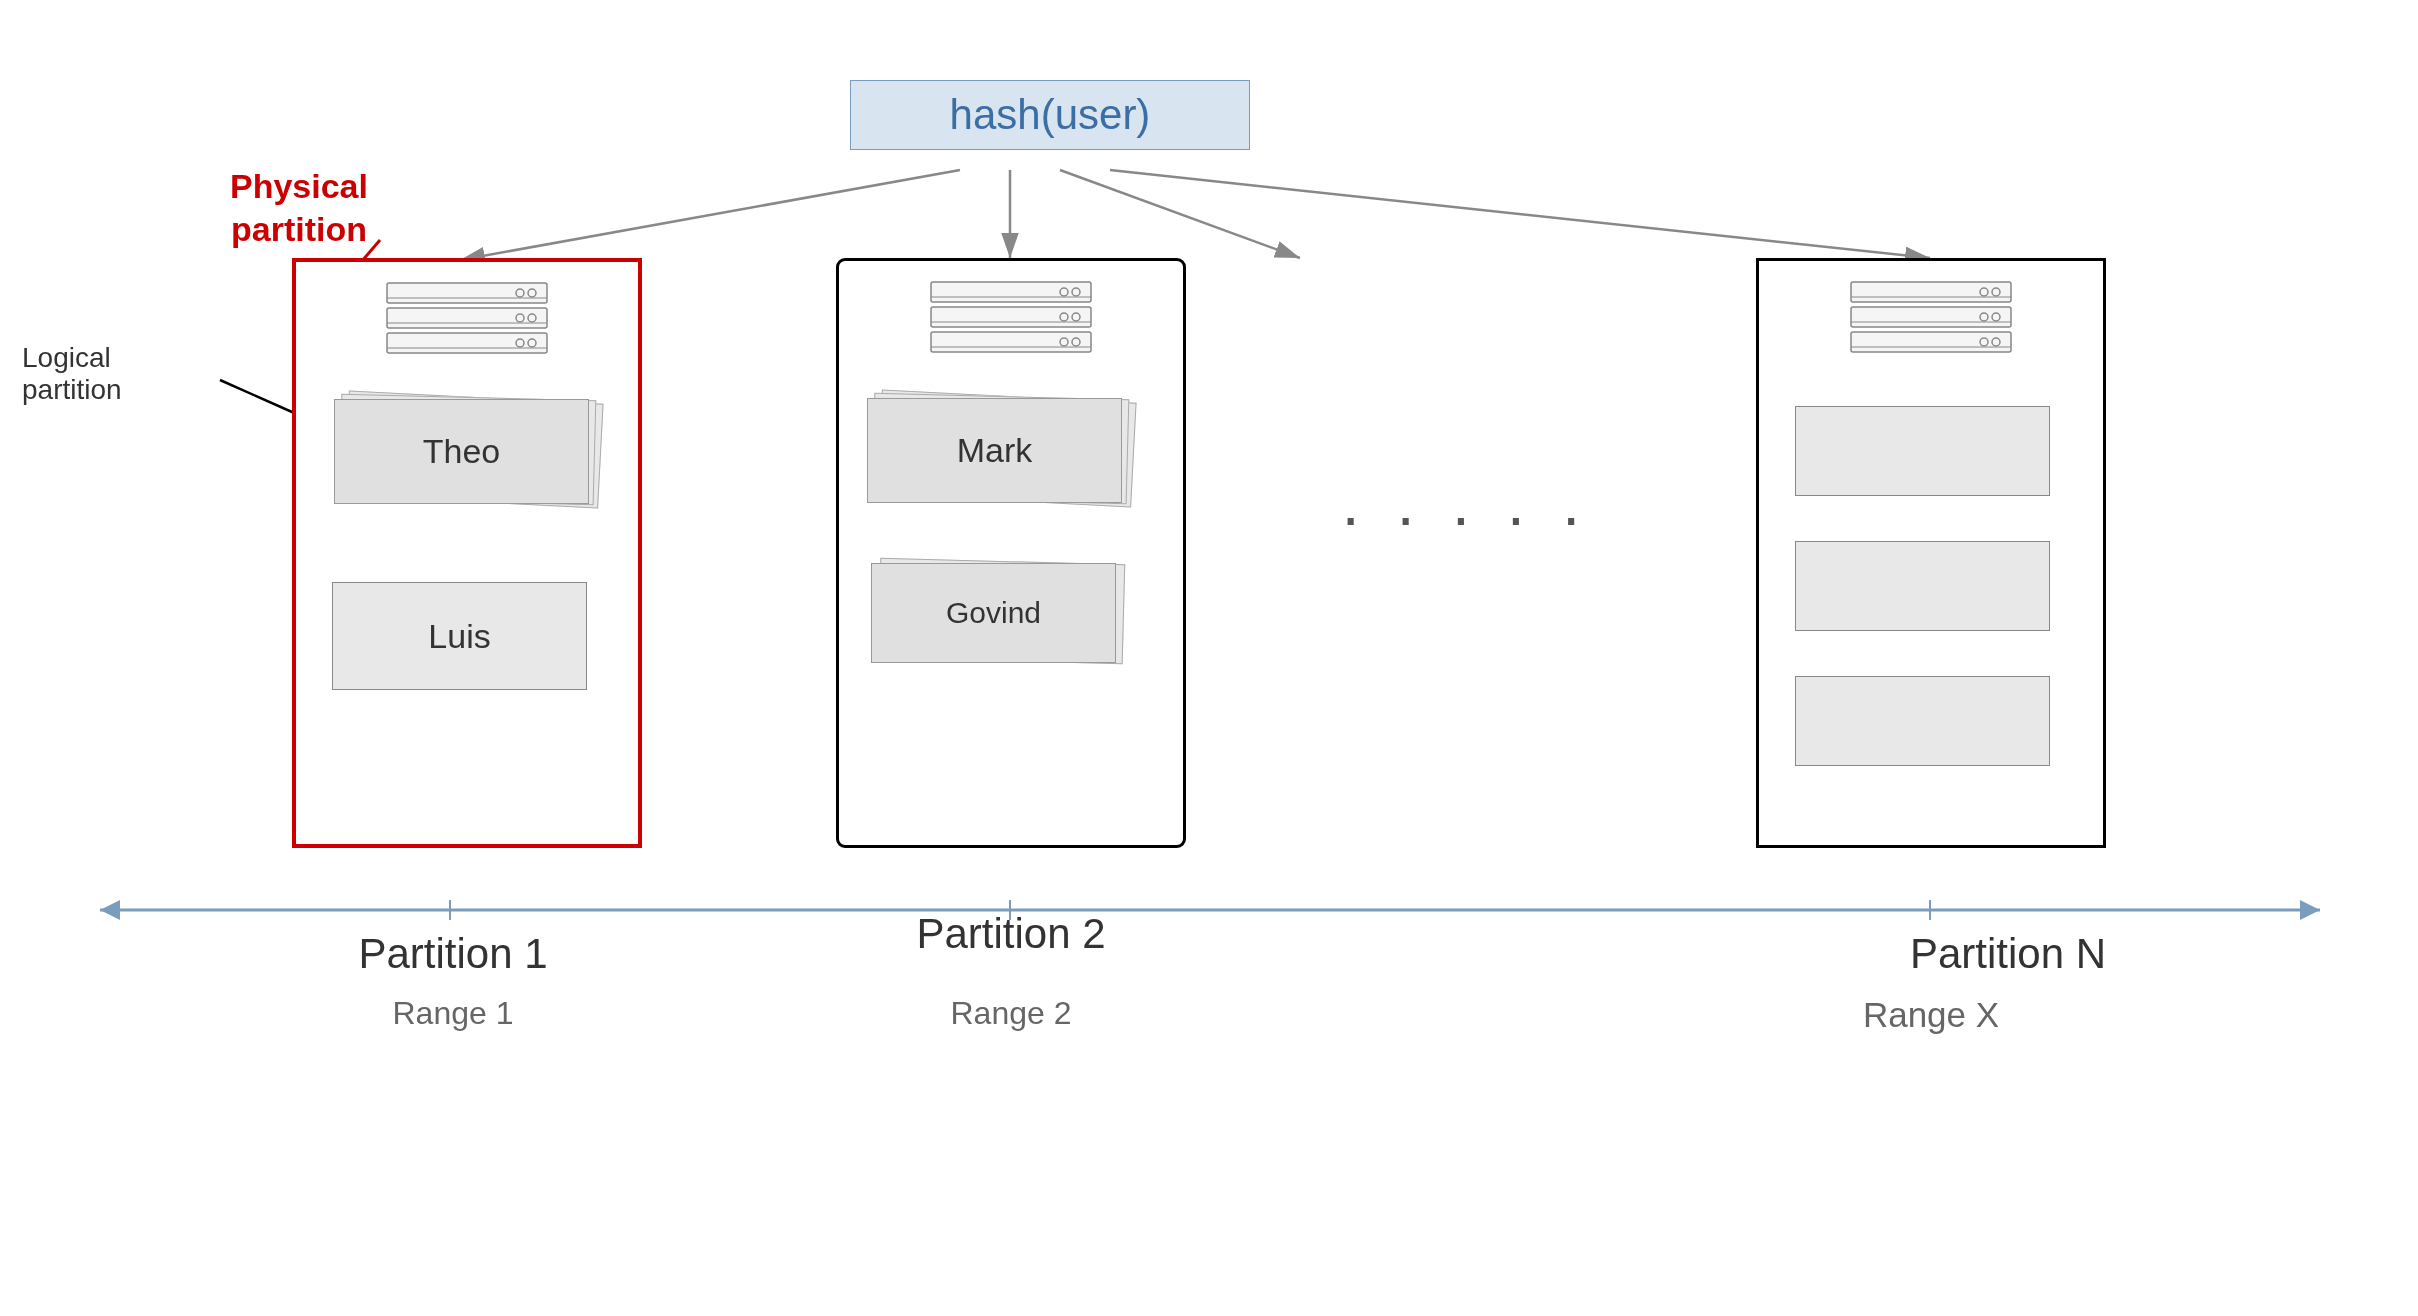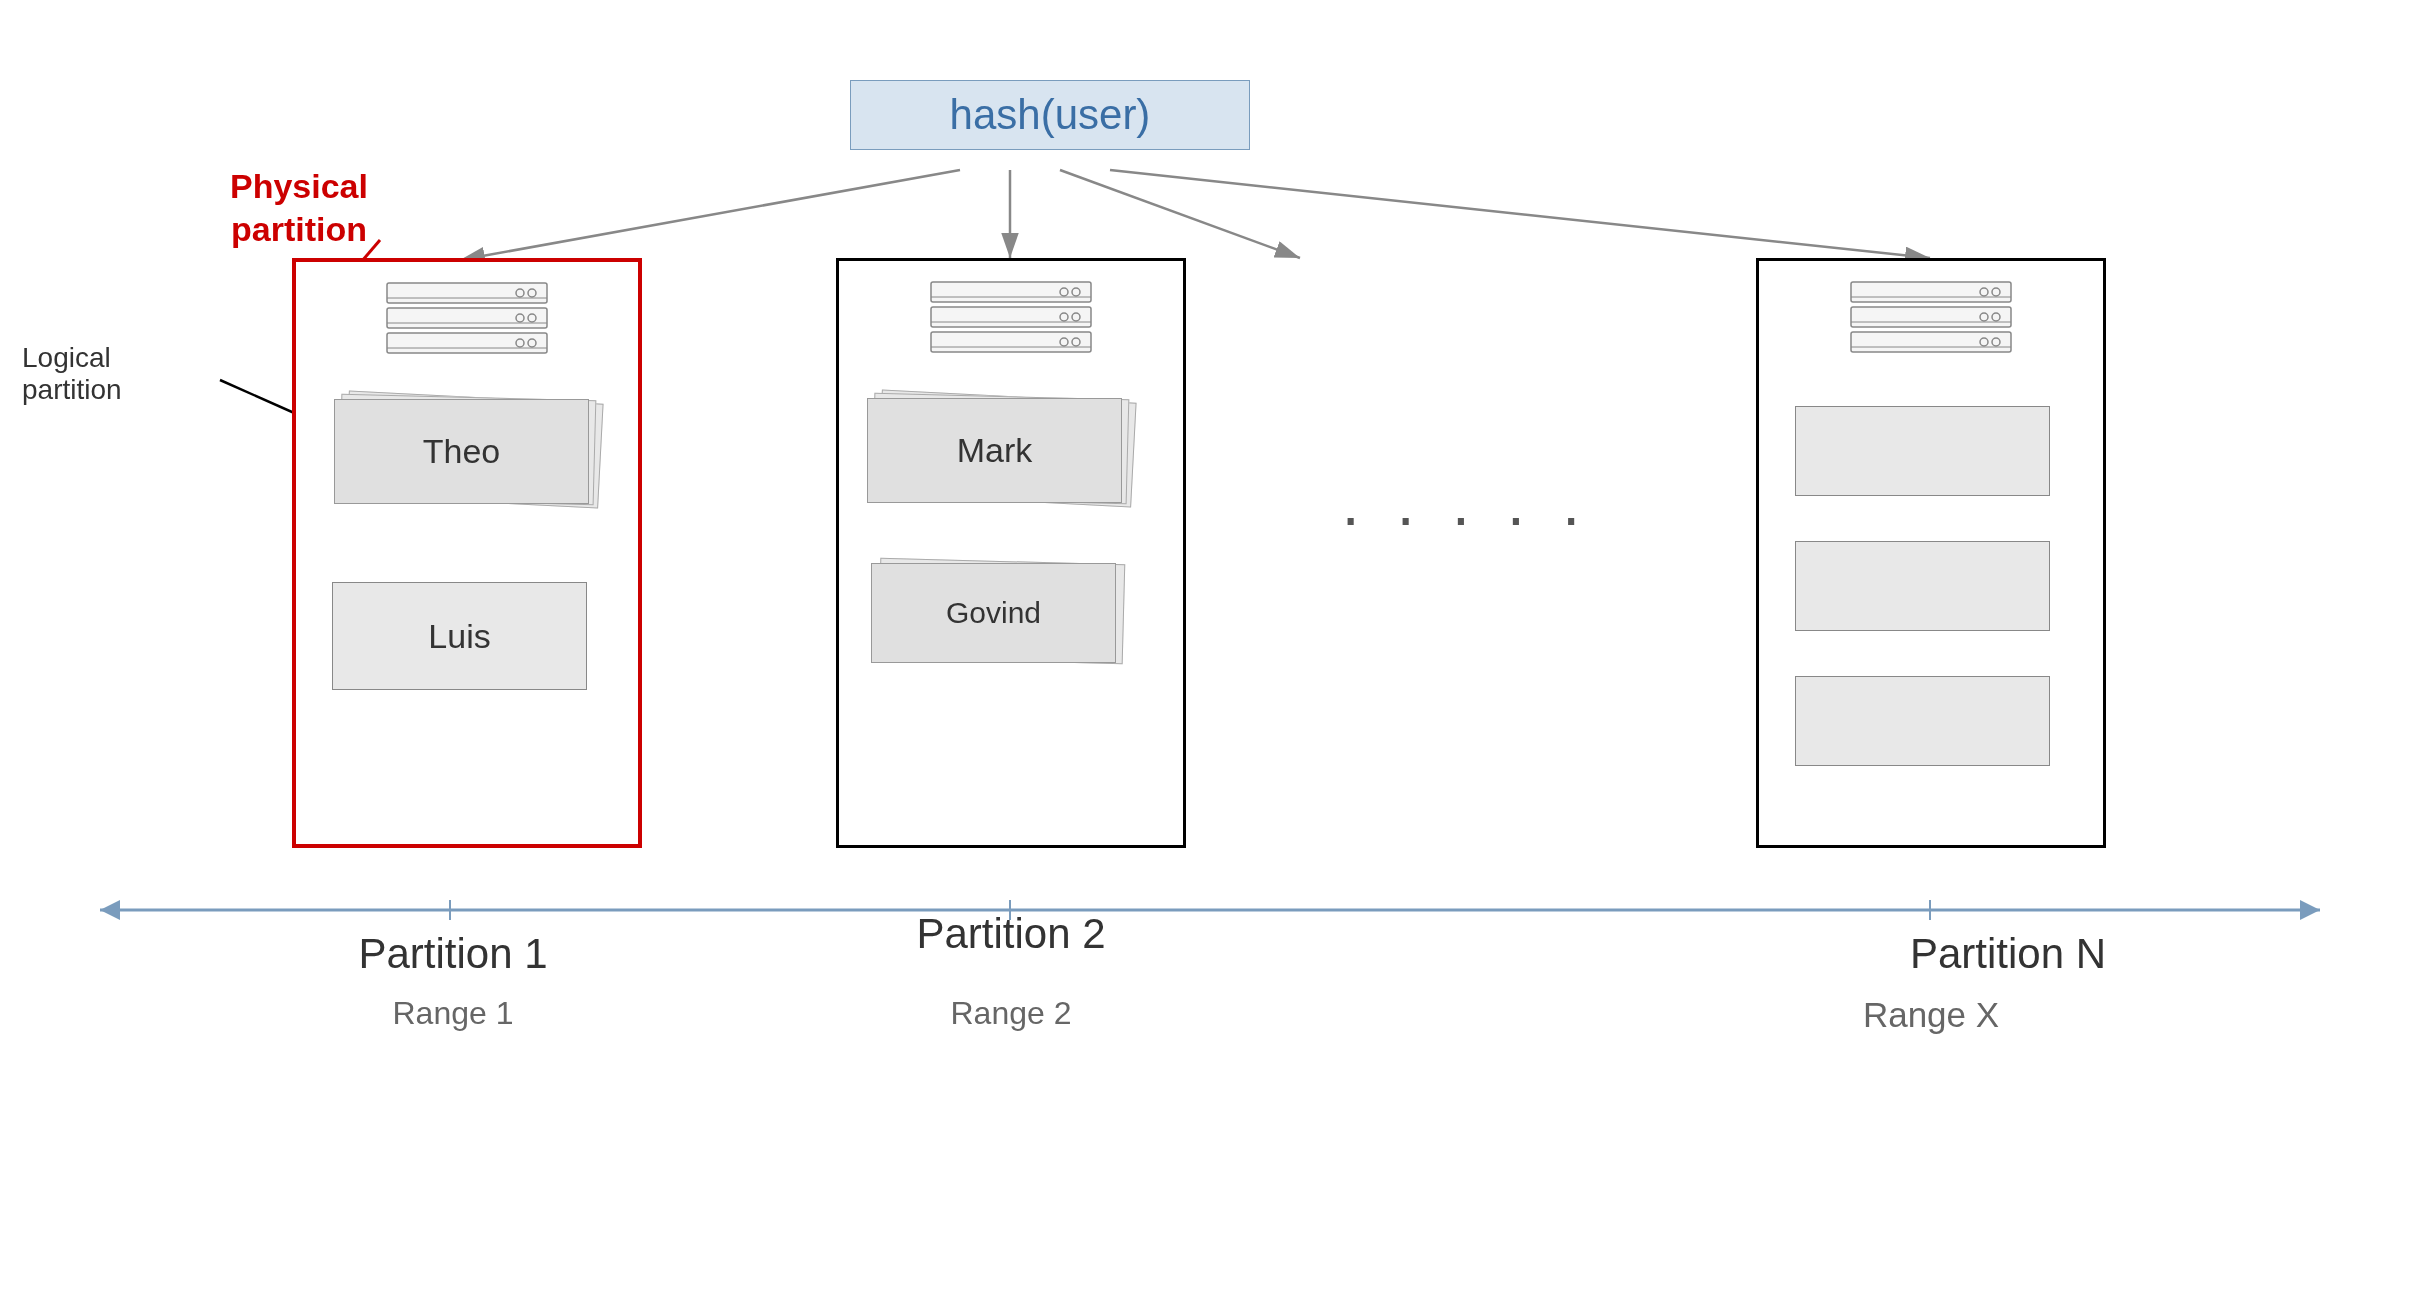--- a/index.html
+++ b/index.html
@@ -89,20 +89,21 @@
       height: 580px;
       margin-left: 14px;
     }
 
     
     .partition2 {
       top: 260px;
       left: 840px;
       width: 340px;
       height: 580px;
+      border-radius: 9px;
     }
 
     
     .partitionN {
       top: 260px;
       left: 1760px;
       width: 340px;
       height: 580px;
     }
 

